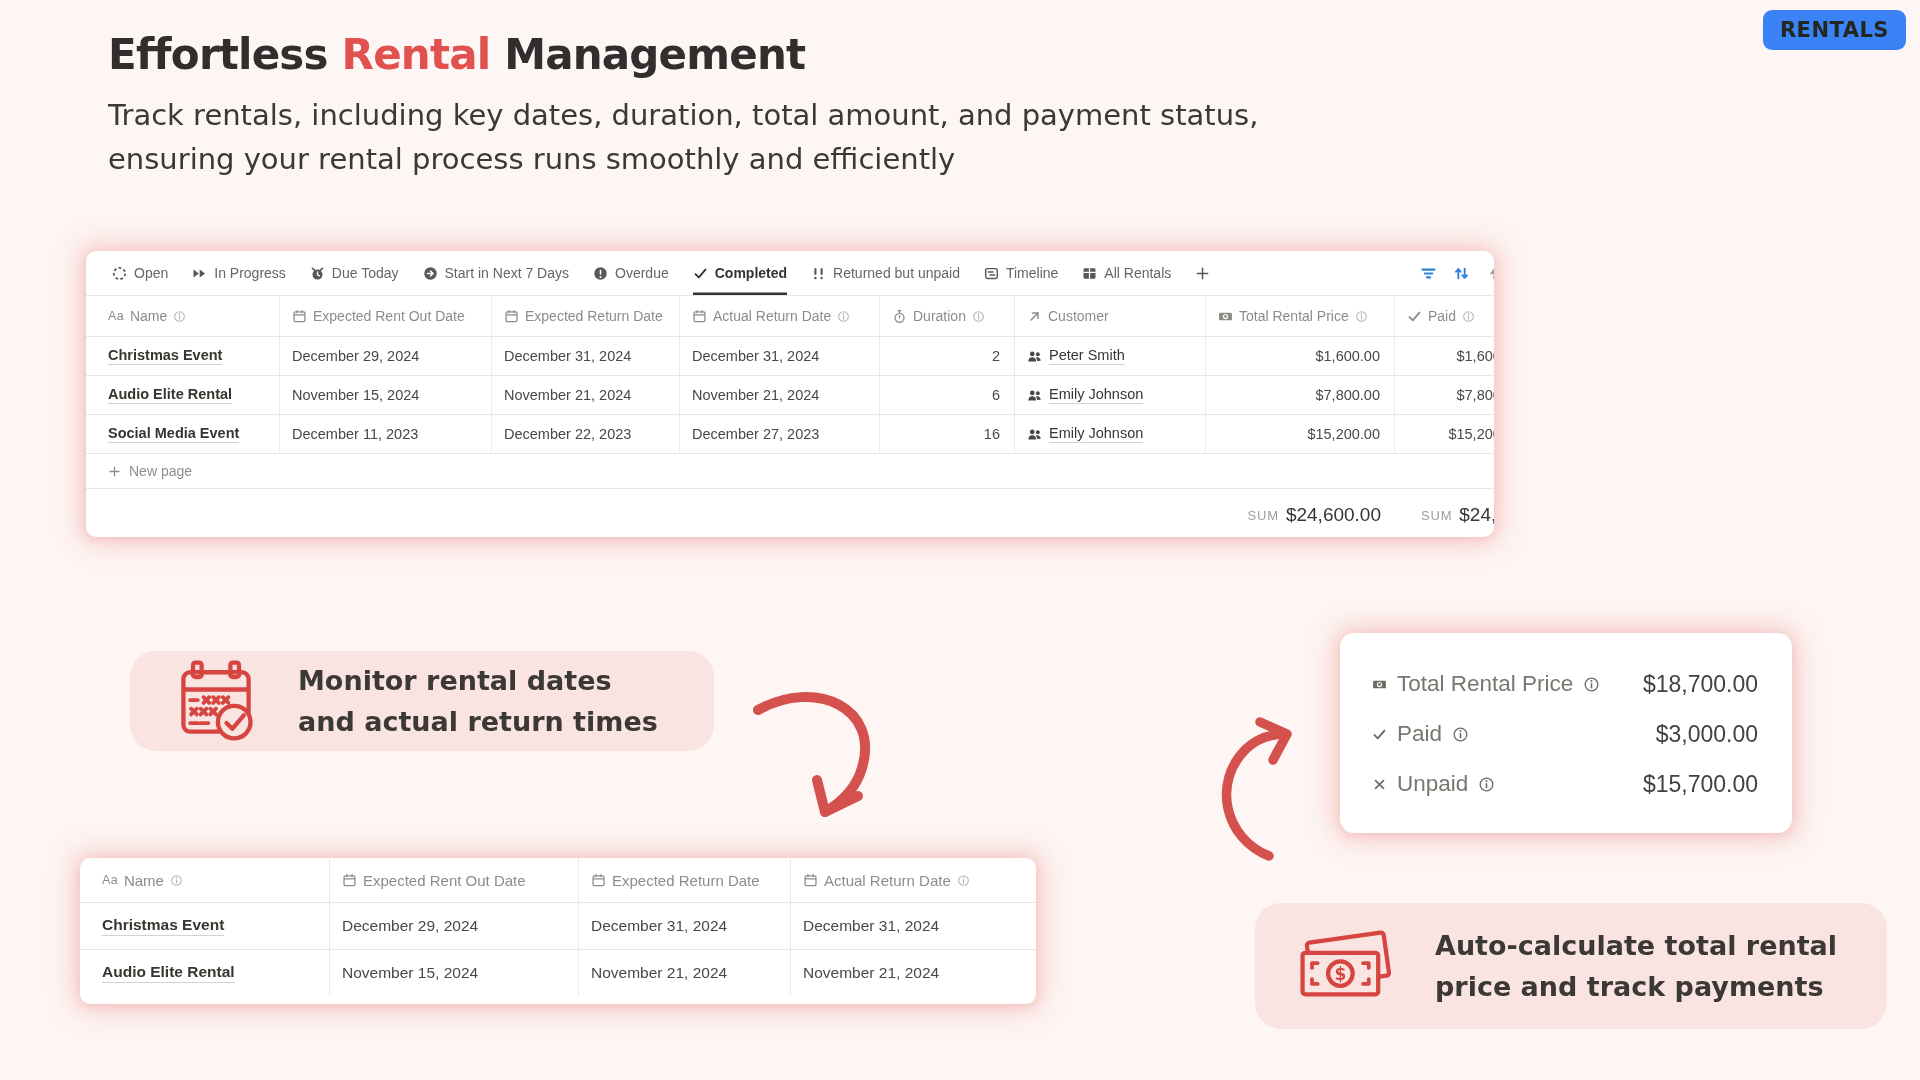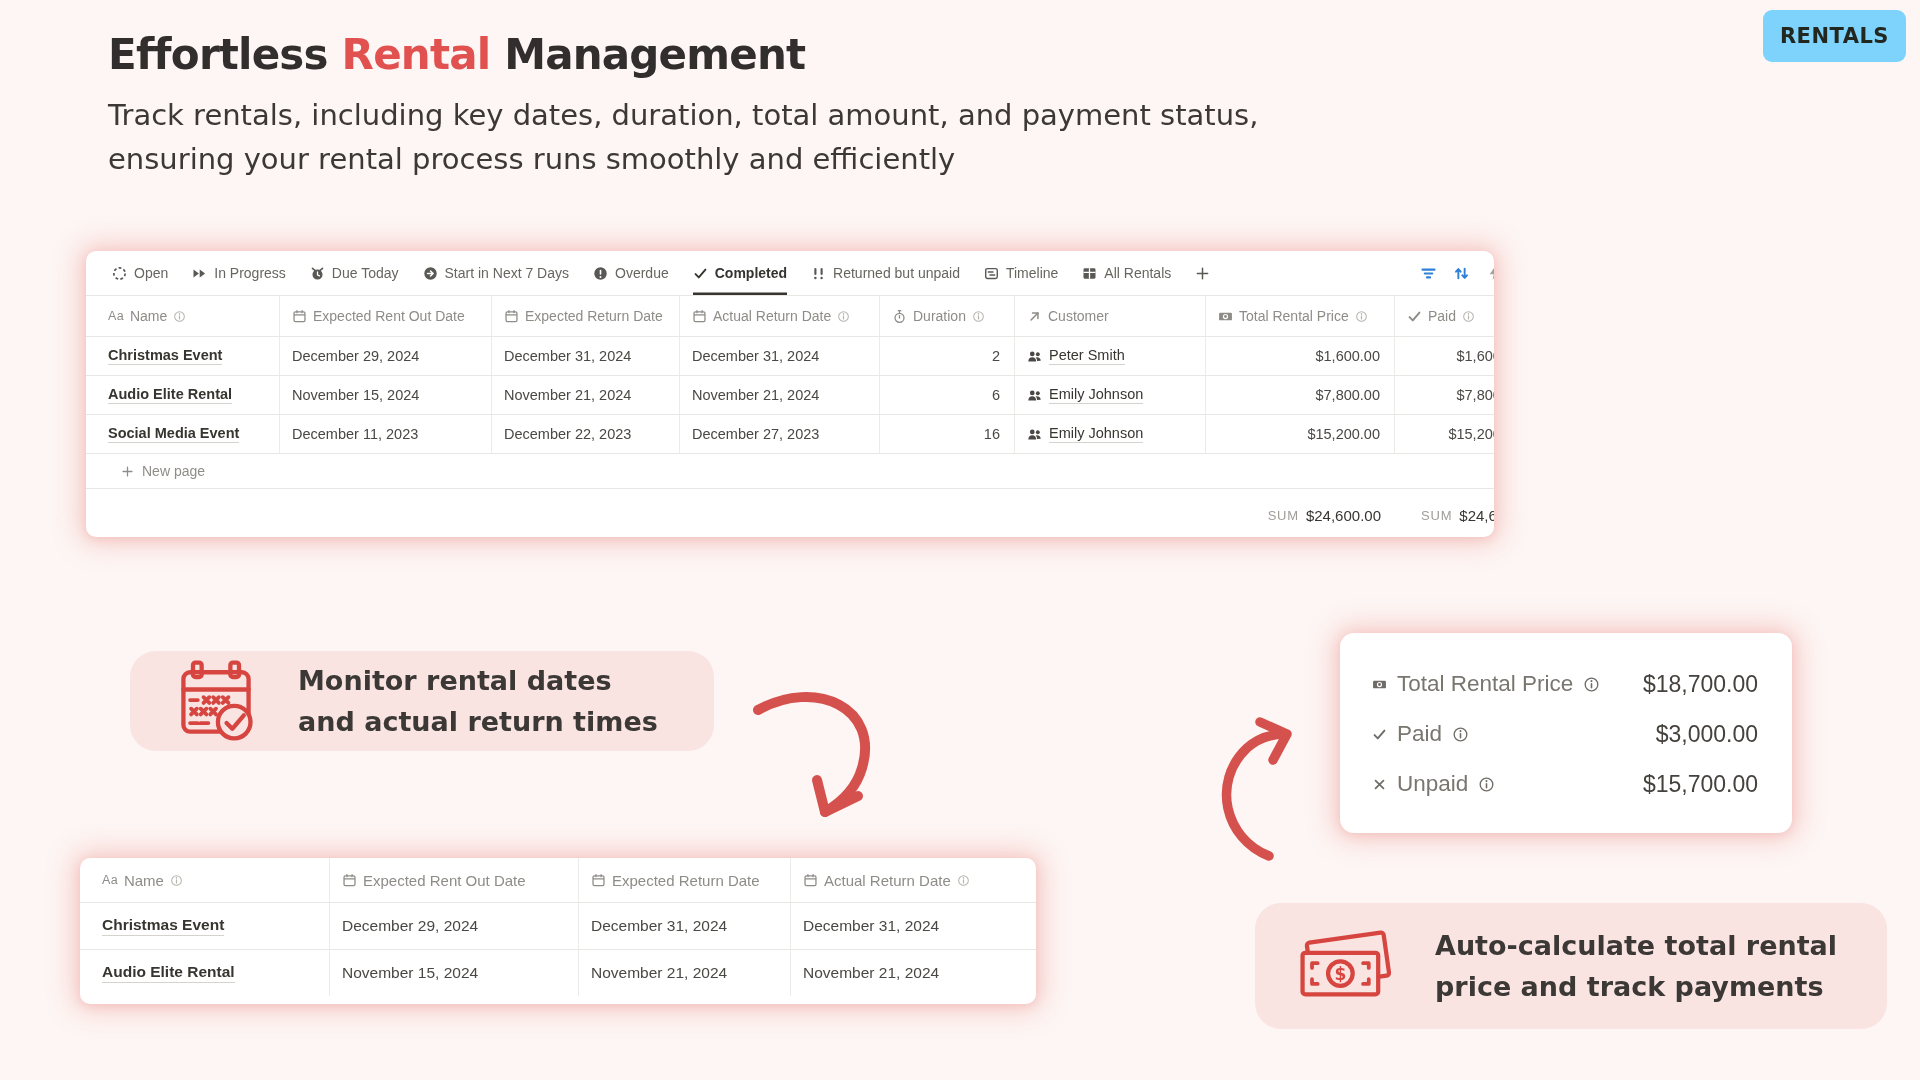--- a/index.html
+++ b/index.html
@@ -6,23 +6,23 @@
   body{width:1920px;height:1080px;overflow:hidden;font-family:"Liberation Sans",sans-serif;}
   .page{position:relative;width:1920px;height:1080px;background:#fdf6f4;overflow:hidden;}
 
   
   .hero{position:absolute;left:108px;top:30px;}
   .hero h1{margin:0;font-family:"DejaVu Sans",sans-serif;font-weight:800;font-size:42px;
     letter-spacing:-0.8px;color:#322e2d;}
   .hero h1 .red{color:#e05150;}
   .hero .sub{margin:14px 0 0 0;font-family:"DejaVu Sans",sans-serif;font-size:29px;
     line-height:1.52;color:#3c3835;}
-  .badge{position:absolute;right:14px;top:10px;background:#7dd3fc;color:#222720;
+  .badge{position:absolute;right:14px;top:10px;background:#3b82f6;color:#222720;
     font-family:"DejaVu Sans",sans-serif;font-weight:800;font-size:21px;letter-spacing:.5px;
-    padding:14px 17px;border-radius:9px;}
+    padding:8px 17px;border-radius:9px;}
 
   
   .card{position:absolute;background:#ffffff;border-radius:10px;
     box-shadow:0 0 26px 7px rgba(238,148,142,.42), 0 2px 10px rgba(226,135,130,.25);}
   .main-card{left:86px;top:251px;width:1408px;height:286px;overflow:hidden;}
 
   
   .tabs-bar{position:relative;height:44px;border-bottom:1px solid #e9e7e3;
     display:flex;align-items:center;padding:0 12px 0 26px;}
   .tab{display:flex;align-items:center;gap:7px;height:100%;margin-right:24px;
@@ -51,26 +51,26 @@
   .mt-body{height:38px;}
   .mini-head{height:44px;}
   .mini-body{height:46px;}
   .aa{font-size:12.5px;color:#8e8c87;letter-spacing:.3px;}
   .nm{font-weight:700;color:#37352f;border-bottom:1px solid #d6d3cf;padding-bottom:1px;}
   .cust{font-weight:500;margin-left:7px;}
   .info{color:#b7b4ae;display:inline-flex;}
   .ic{display:inline-flex;align-items:flex-start;justify-content:center;}
   .ic svg{display:block;}
 
-  .newpage{display:flex;align-items:center;gap:8px;height:34px;padding-left:35px;
+  .newpage{display:flex;align-items:center;gap:8px;height:34px;padding-left:22px;
     color:#8f8d88;font-size:14px;border-bottom:1px solid #e9e7e3;cursor:pointer;}
   .sumrow{border-bottom:none;height:48px;margin-top:2px;}
   .sumrow .cell{border-right:none;}
   .sumlbl{font-size:13px;letter-spacing:.8px;color:#a09d98;margin-right:7px;text-transform:uppercase;}
-  .sumval{font-size:15px;color:#37352f;font-weight:500;}
+  .sumval{font-size:19px;color:#37352f;font-weight:500;}
 
   .mini-card{left:80px;top:858px;width:956px;height:146px;overflow:hidden;}
   .mini-head{border-bottom:1px solid #e9e7e3;}
   .mini-body{border-bottom:1px solid #e9e7e3;}
   .mini-body:last-child{border-bottom:none;}
 
   
   .callout{position:absolute;background:#f9e4e2;border-radius:26px;display:flex;align-items:center;}
   .callout-text{font-family:"DejaVu Sans",sans-serif;font-size:27px;font-weight:600;
     color:#3b3836;line-height:41px;}

